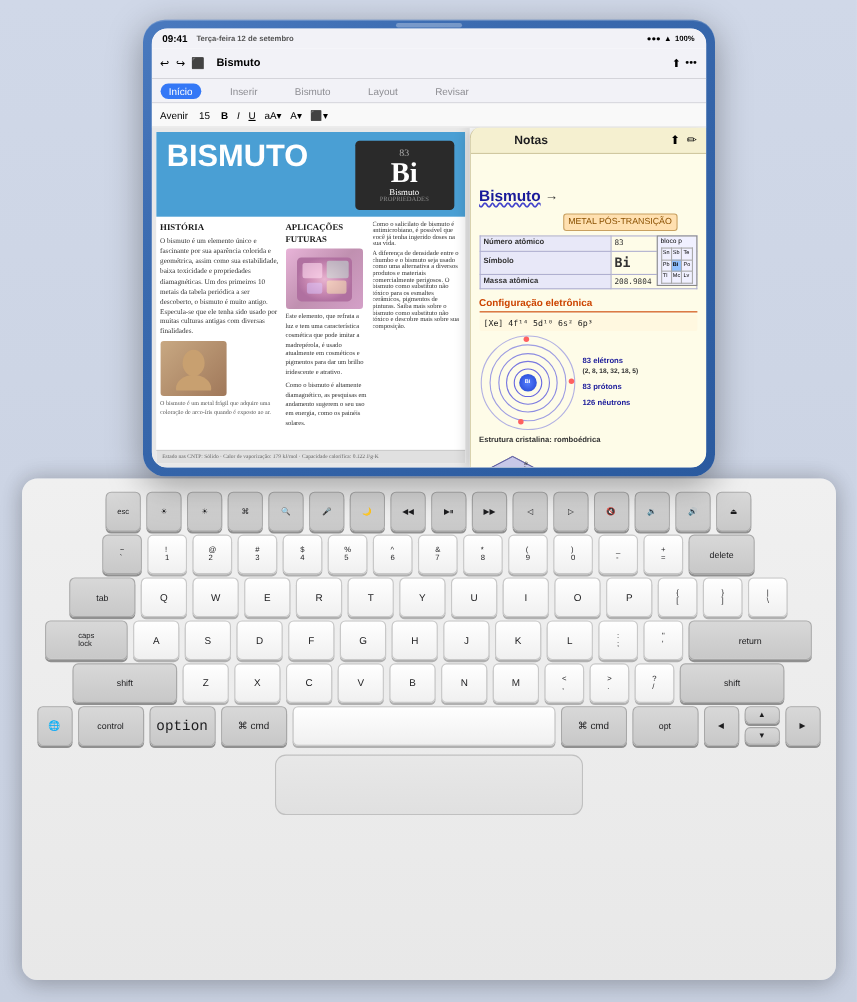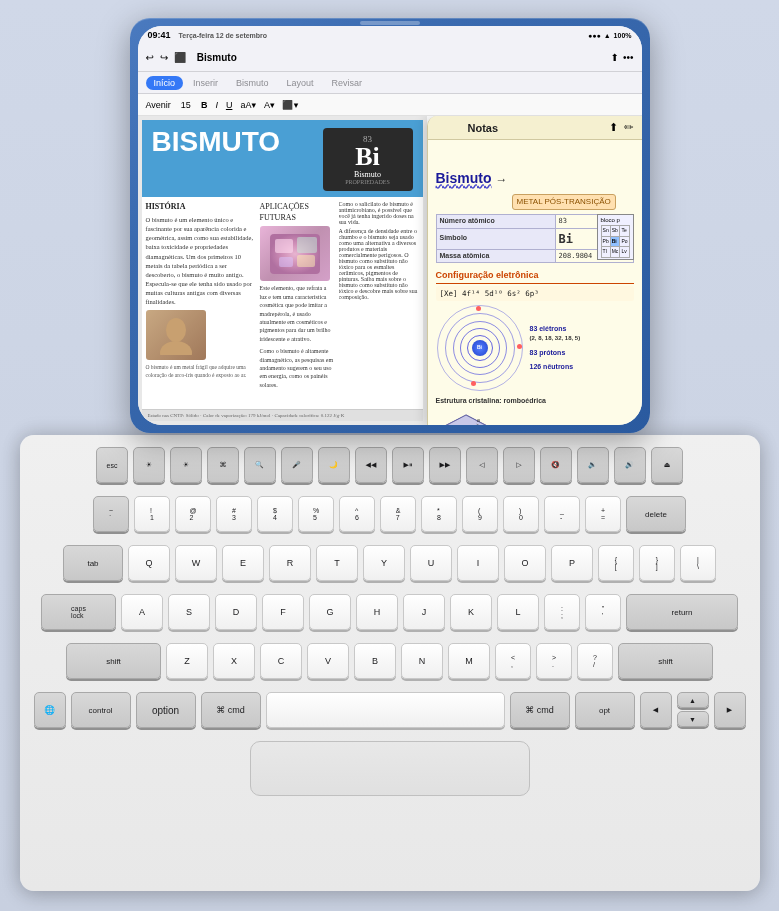--- a/index.html
+++ b/index.html
@@ -36,21 +36,21 @@
       border-radius: 20px;
       box-shadow: 0 8px 32px rgba(0,0,0,0.35), inset 0 1px 0 rgba(255,255,255,0.2);
       padding: 8px;
       z-index: 10;
     }
 
     .ipad-screen {
       width: 100%;
       height: 100%;
       background: #fff;
-      border-radius: 24px;
+      border-radius: 14px;
       overflow: hidden;
       position: relative;
     }
 
     
     .status-bar {
       display: flex;
       justify-content: space-between;
       align-items: center;
       padding: 3px 10px;
@@ -71,21 +71,21 @@
       display: flex;
       align-items: center;
       gap: 6px;
       height: 28px;
     }
 
     .tab-bar {
       background: #f2f2f7;
       border-bottom: 1px solid #d1d1d6;
       display: flex;
-      gap: 2px;
+      gap: 18px;
       padding: 2px 8px;
       height: 22px;
       align-items: center;
     }
 
     .tab {
       padding: 2px 8px;
       border-radius: 10px;
       font-size: 9px;
       font-weight: 500;
@@ -216,21 +216,21 @@
 
     .doc-col-center {
       flex: 1;
       font-size: 7px;
       line-height: 1.4;
       color: #333;
     }
 
     .doc-col-center h3 {
       font-size: 8px;
-      font-weight: 400;
+      font-weight: 700;
       text-transform: uppercase;
       color: #1a1a1a;
       margin-bottom: 3px;
     }
 
     .bismuth-img {
       width: 70px;
       height: 55px;
       background: linear-gradient(135deg, #e8b4d8, #c090b0, #d4a0c8);
       border-radius: 3px;
@@ -372,21 +372,21 @@
       background: linear-gradient(180deg, #f0f0f0 0%, #e8e8e8 100%);
       border-radius: 14px;
       padding: 12px 14px 14px;
       box-shadow: 0 -2px 20px rgba(0,0,0,0.1), 0 4px 20px rgba(0,0,0,0.2);
       z-index: 5;
     }
 
     .key-row {
       display: flex;
       gap: 5px;
-      margin-bottom: 13px;
+      margin-bottom: 3px;
       justify-content: center;
     }
 
     .key {
       background: linear-gradient(180deg, #fff 0%, #f0f0f0 100%);
       border: 1px solid #c8c8c8;
       border-radius: 5px;
       box-shadow: 0 2px 0 #b0b0b0;
       display: flex;
       align-items: center;
@@ -898,21 +898,21 @@
     </div>
 
     <div class="key-row">
       <div class="key key-dark key-fn">
           <span style="font-size:9px;">🌐</span>
         </div>
       <div class="key key-dark key-wide">
           <span style="font-size:8px;">control</span>
         </div>
       <div class="key key-dark key-wide">
-          <span style="font-size:10px;">option</span>
+          <span style="font-size:13px;font-family:Liberation Mono, monospace;">option</span>
         </div>
       <div class="key key-dark key-wide">
           <span style="font-size:9px;">⌘ cmd</span>
         </div>
       <div class="key key-space">
           <span></span>
         </div>
       <div class="key key-dark key-wide">
           <span style="font-size:9px;">⌘ cmd</span>
         </div>

